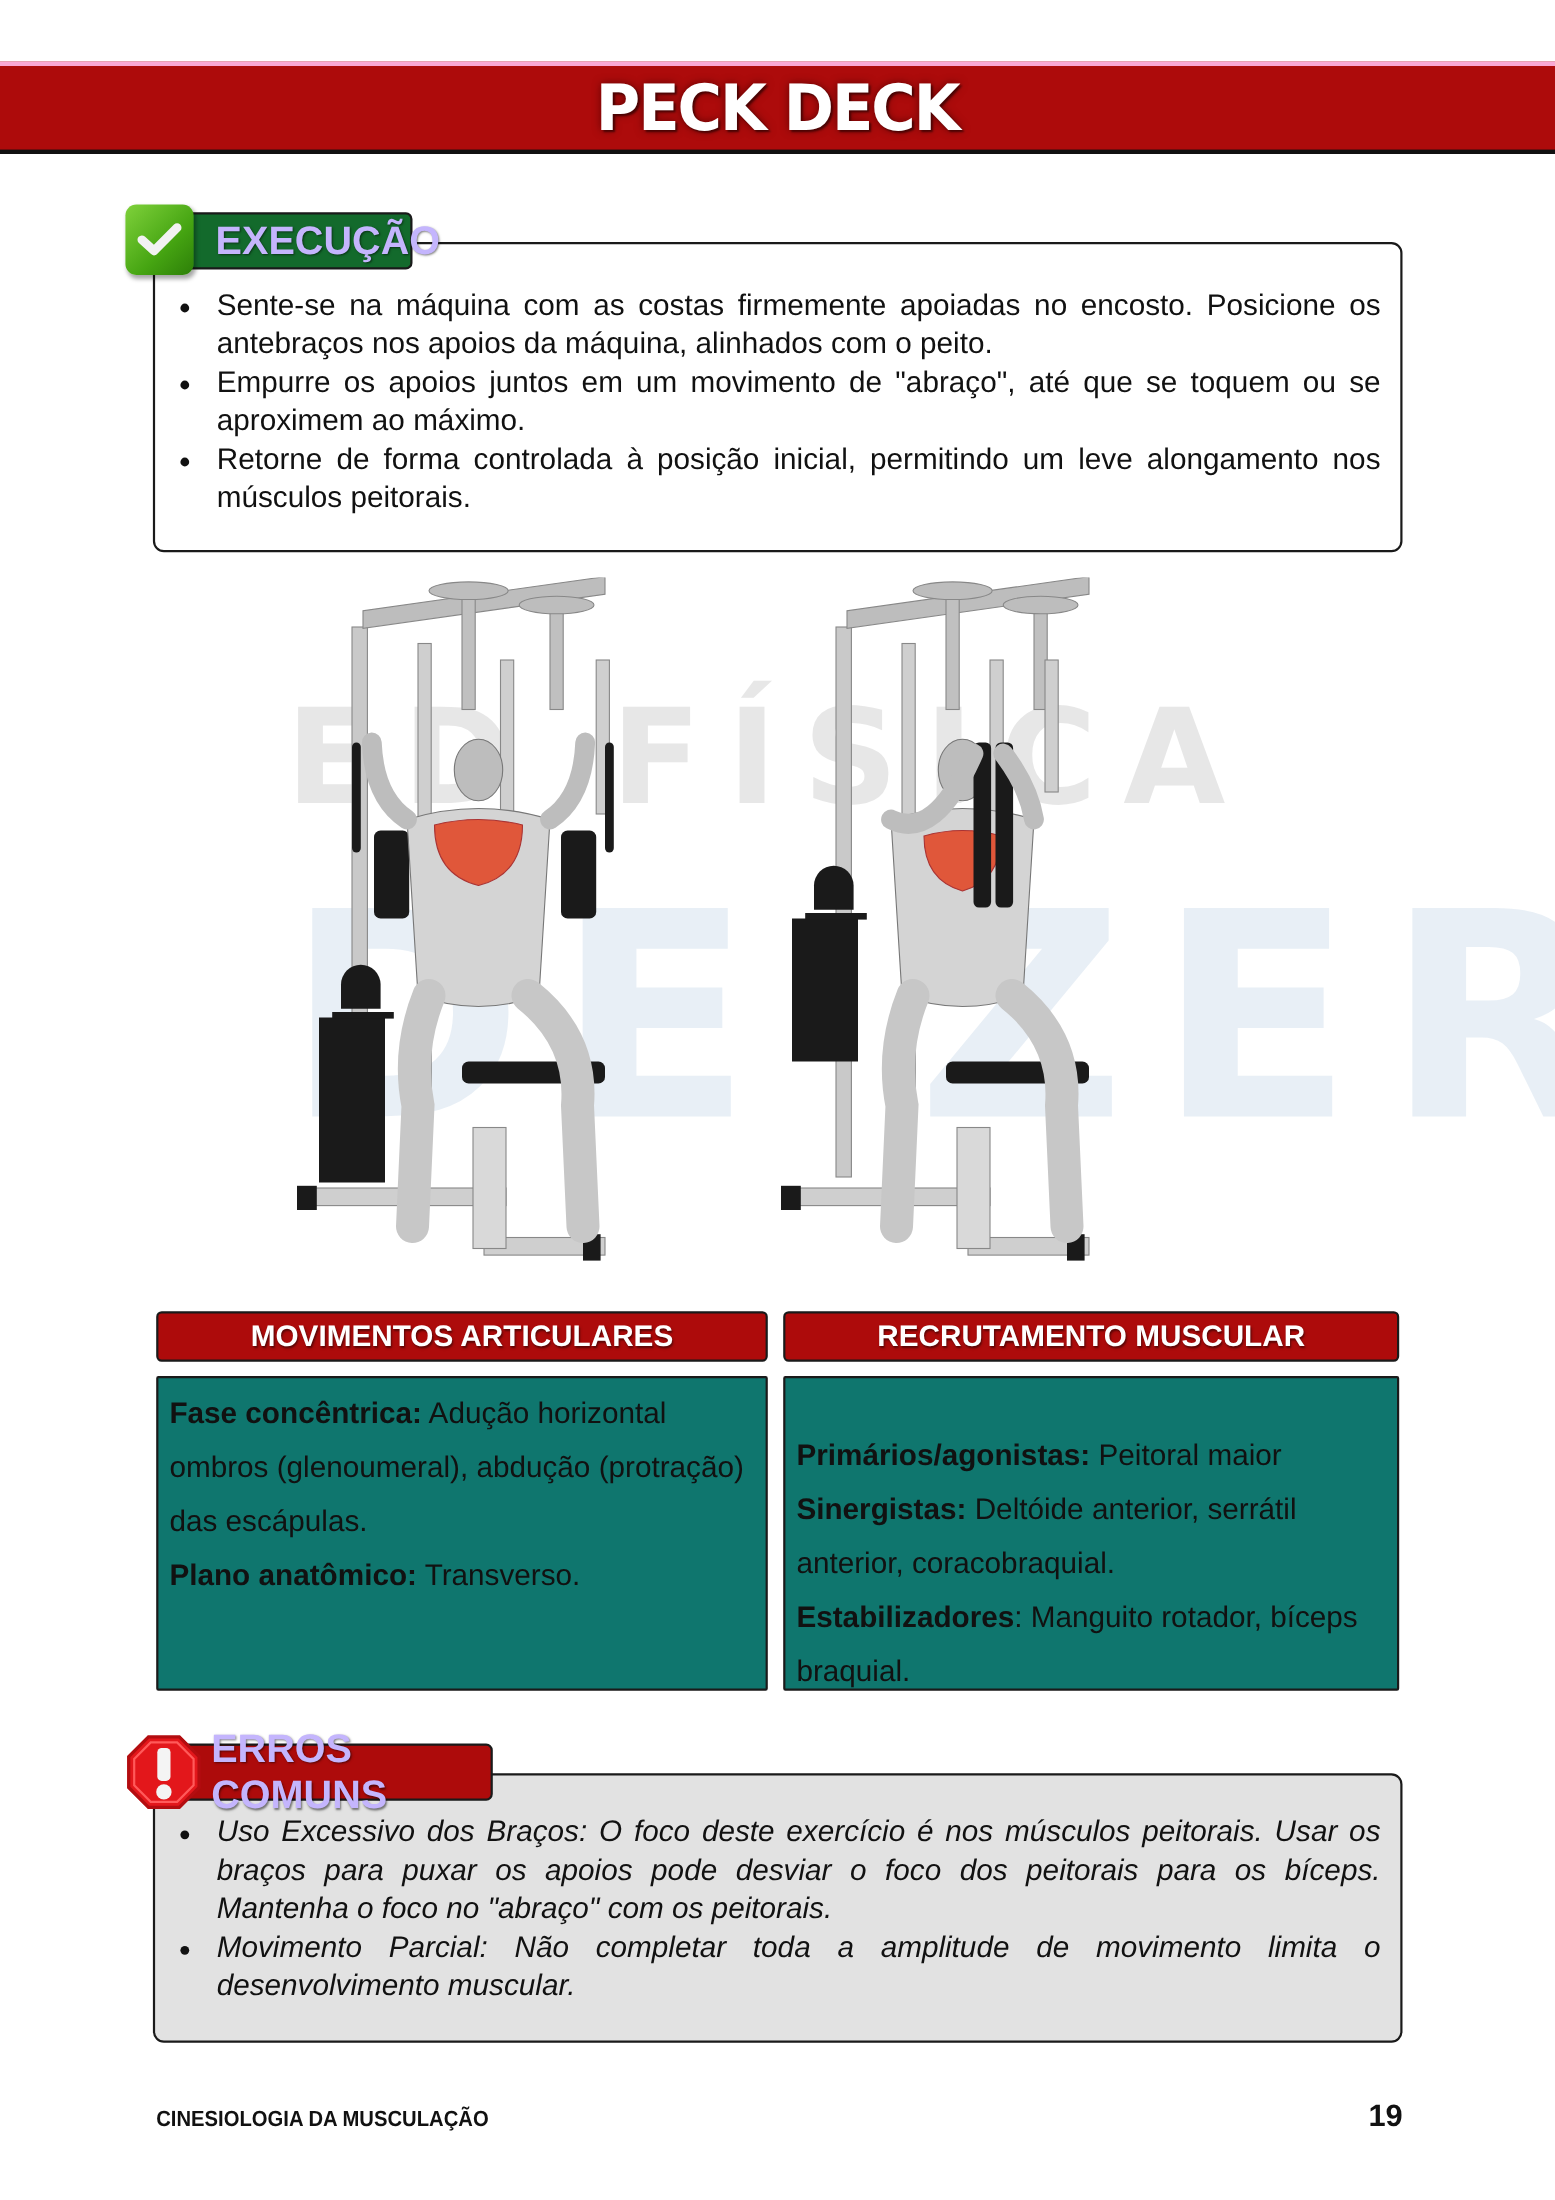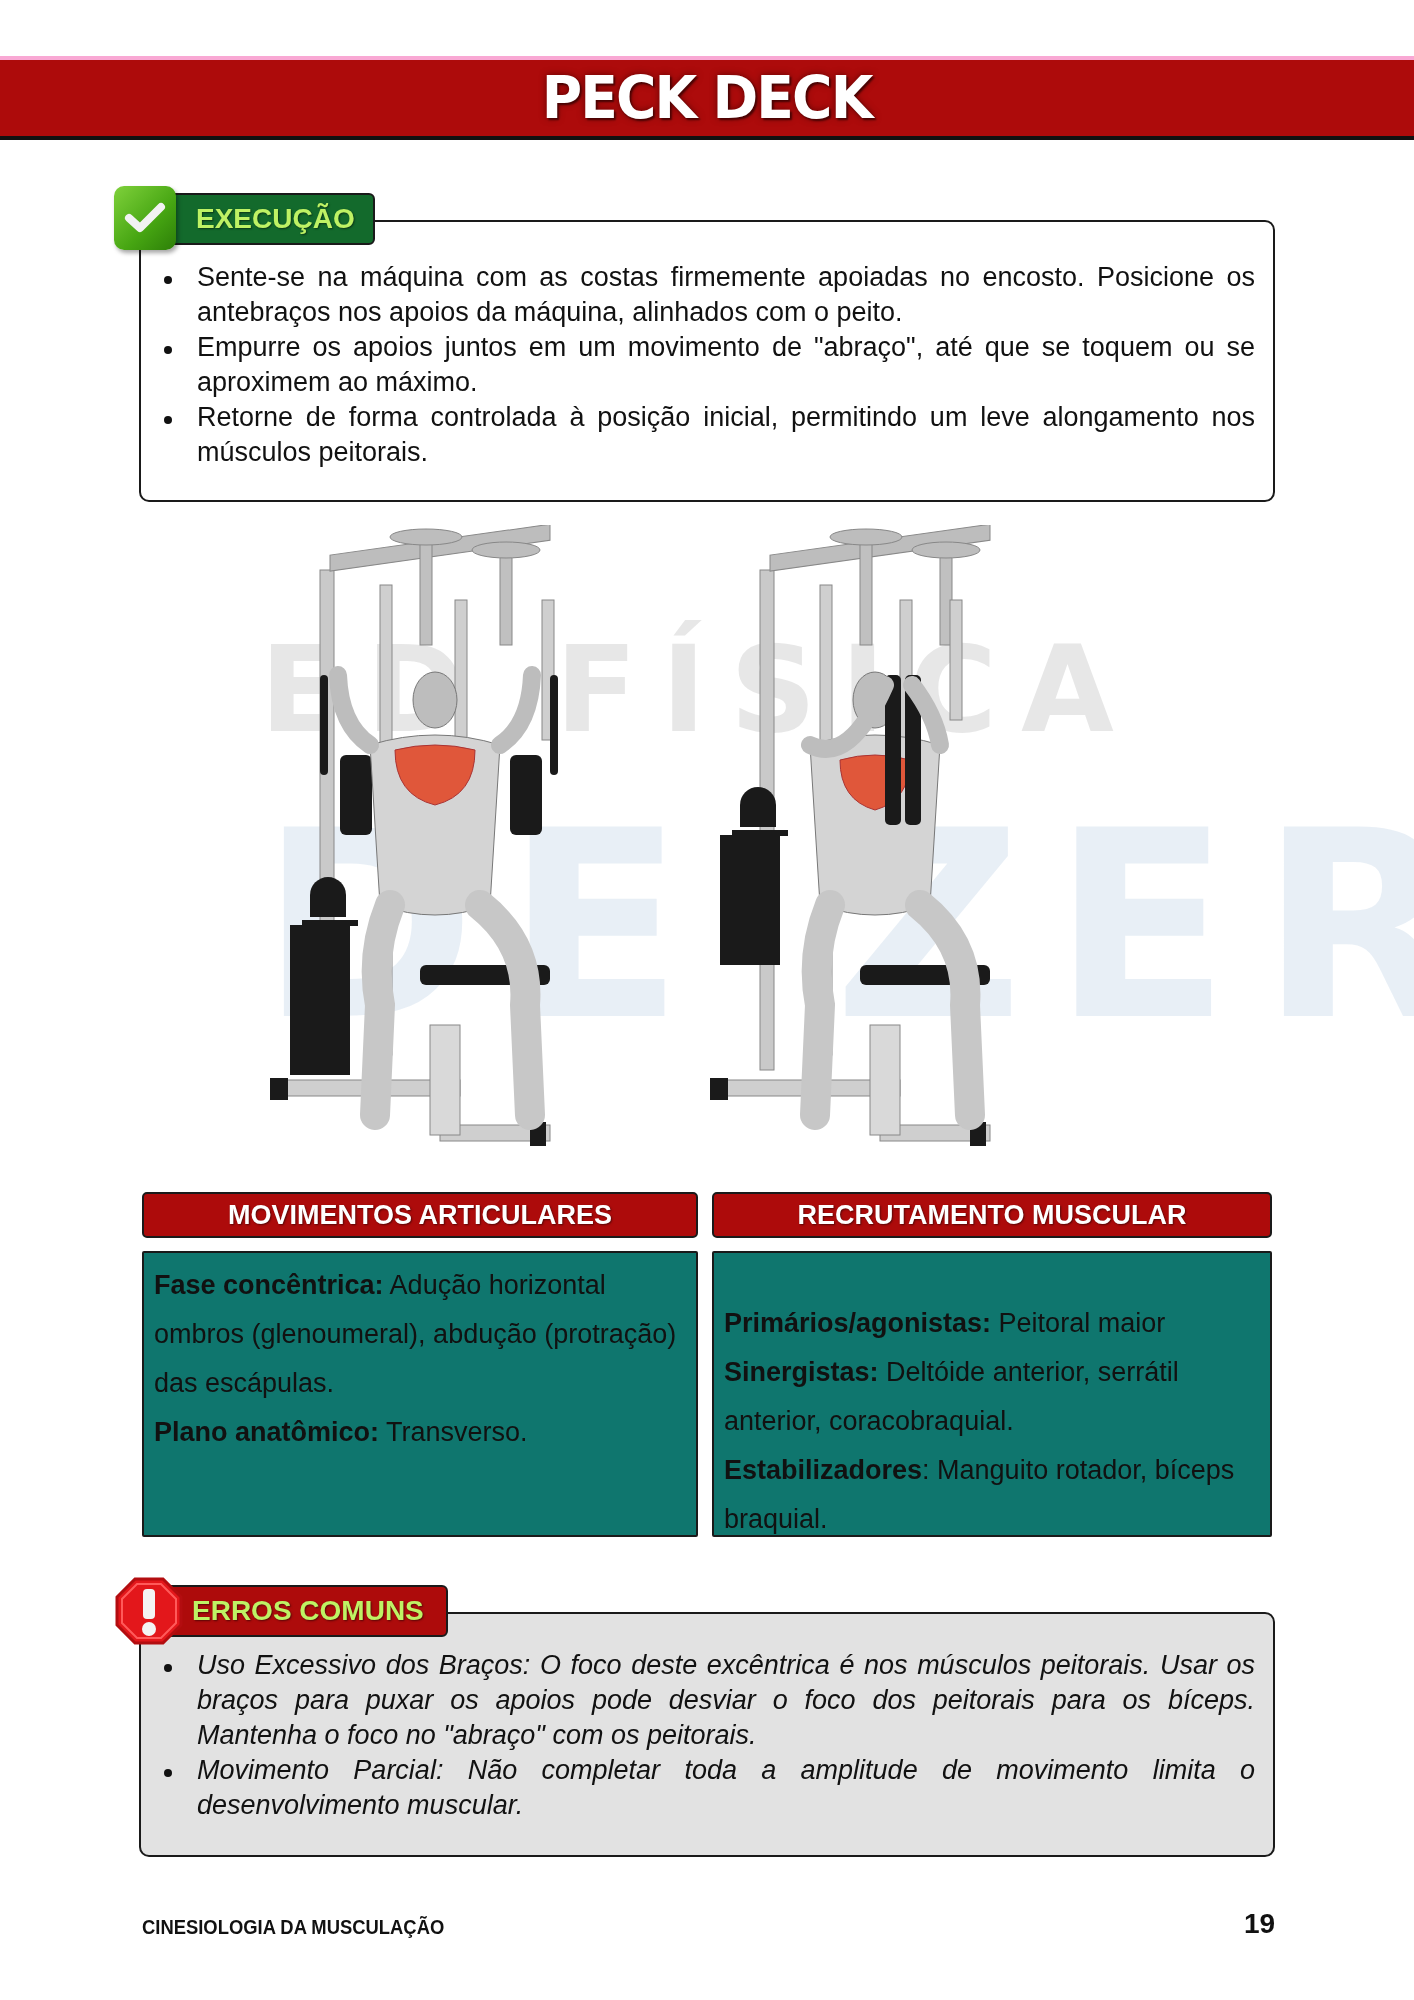--- a/index.html
+++ b/index.html
@@ -14,21 +14,21 @@
   }
   .title-bar .title {
     color: #fff; font-family: "DejaVu Sans", sans-serif; font-weight: bold; font-size: 58px;
     letter-spacing: -2px; transform: scaleX(0.95);
     text-shadow: 0 0 8px rgba(80,0,0,0.8), 2px 2px 2px rgba(0,0,0,0.6);
   }
 
   
   .sec-head {
     position: absolute; display: flex; align-items: center;
-    color: #bef264; font-weight: bold; font-size: 28px; box-sizing: border-box;
+    color: #c4b5fd; font-weight: bold; font-size: 36px; box-sizing: border-box;
     border: 2px solid #1a1a1a; border-radius: 6px;
     text-shadow: 1px 1px 2px rgba(0,0,0,0.5);
   }
   .exec-head { left: 150px; top: 193px; width: 225px; height: 52px; background: #136a2c; padding-left: 44px; }
   .err-head { left: 150px; top: 1585px; width: 298px; height: 52px; background: #ad0b0b; padding-left: 40px; }
 
   .badge-icon { position: absolute; }
   .check-badge {
     left: 114px; top: 186px; width: 62px; height: 64px;
     background: linear-gradient(135deg, #7fd13b 0%, #46a512 60%, #2d7f08 100%);
@@ -199,21 +199,21 @@
   <span>RECRUTAMENTO MUSCULAR</span>
 </div>
 <div class="panel-body right-body">
   <div><b>Primários/agonistas:</b><span> Peitoral maior</span></div>
   <div><b>Sinergistas:</b><span> Deltóide anterior, serrátil anterior, coracobraquial.</span></div>
   <div><b>Estabilizadores</b><span>: Manguito rotador, bíceps braquial.</span></div>
 </div>
 
 <div class="box err-box">
   <ul class="bullets">
-    <li>Uso Excessivo dos Braços: O foco deste excêntrica é nos músculos peitorais. Usar os braços para puxar os apoios pode desviar o foco dos peitorais para os bíceps. Mantenha o foco no "abraço" com os peitorais.</li>
+    <li>Uso Excessivo dos Braços: O foco deste exercício é nos músculos peitorais. Usar os braços para puxar os apoios pode desviar o foco dos peitorais para os bíceps. Mantenha o foco no "abraço" com os peitorais.</li>
     <li>Movimento Parcial: Não completar toda a amplitude de movimento limita o desenvolvimento muscular.</li>
   </ul>
 </div>
 <div class="sec-head err-head">
   <span>ERROS COMUNS</span>
 </div>
 <div class="badge-icon stop-badge">
   <svg width="70" height="70" viewBox="0 0 70 70">
     <polygon points="21,3 49,3 67,21 67,49 49,67 21,67 3,49 3,21" fill="#e3171b" stroke="#b30d10" stroke-width="3"></polygon>
     <polygon points="23,8 47,8 62,23 62,47 47,62 23,62 8,47 8,23" fill="none" stroke="#ff5a5a" stroke-width="2"></polygon>

